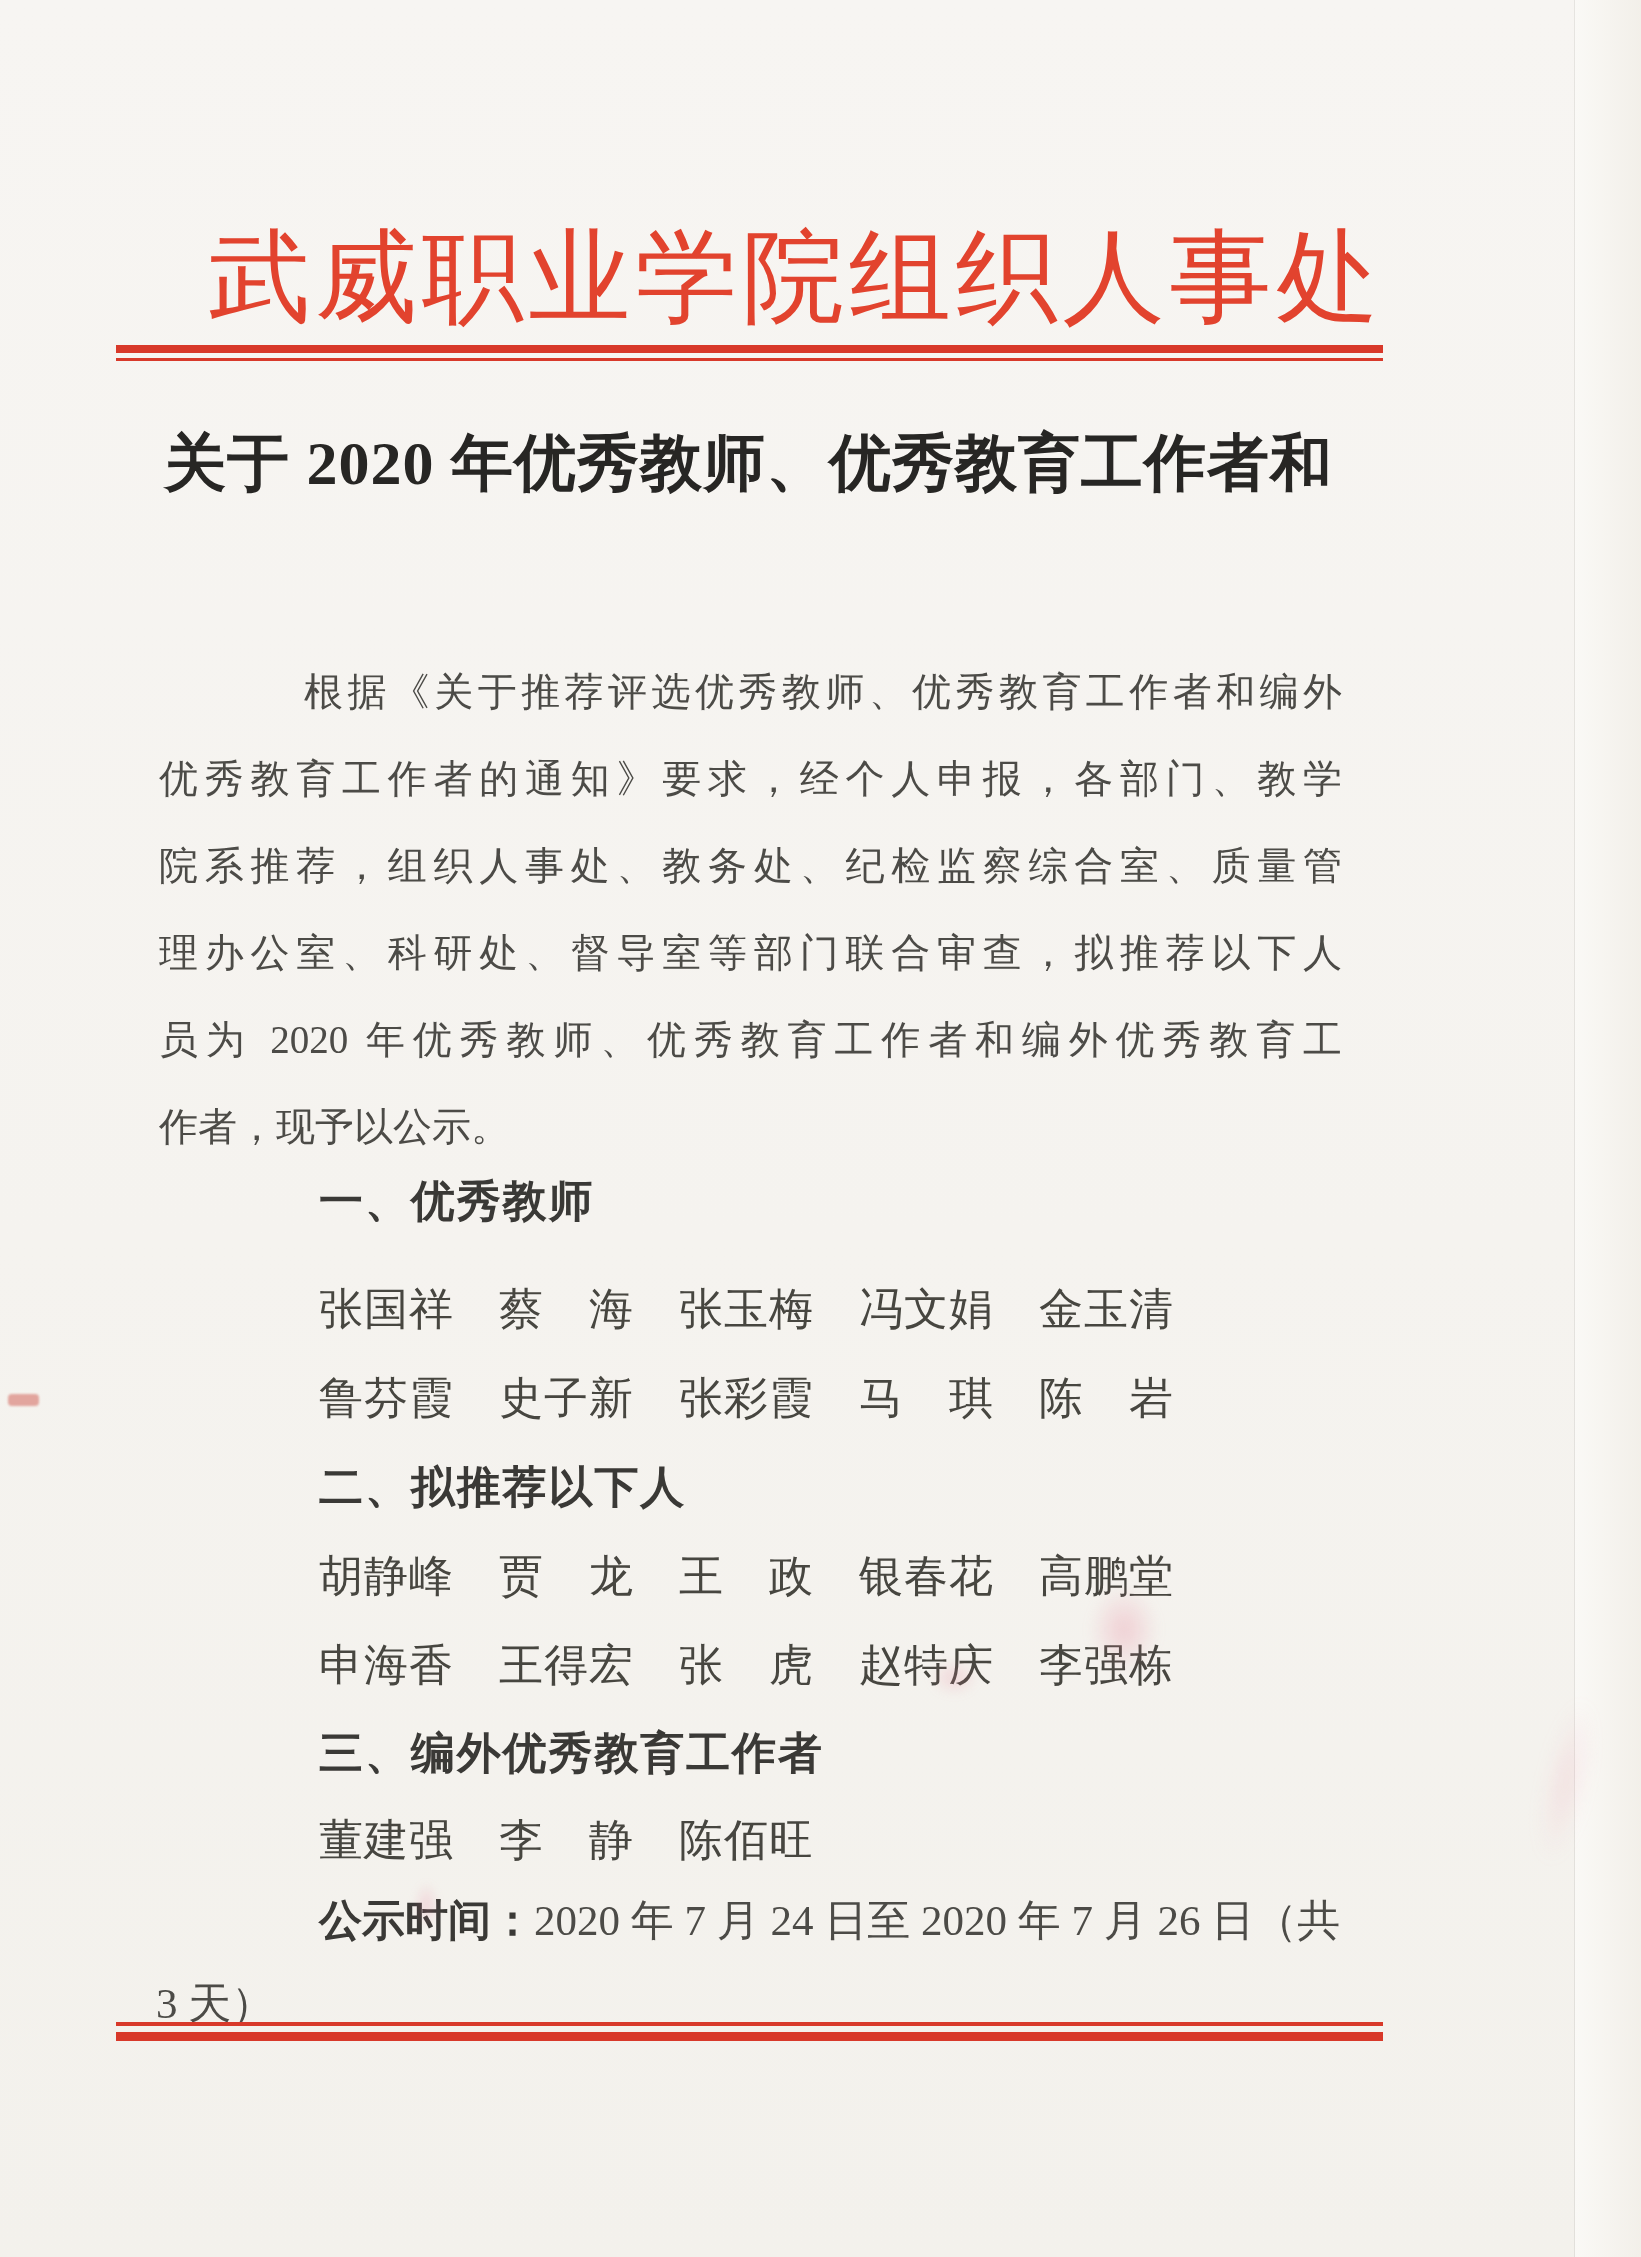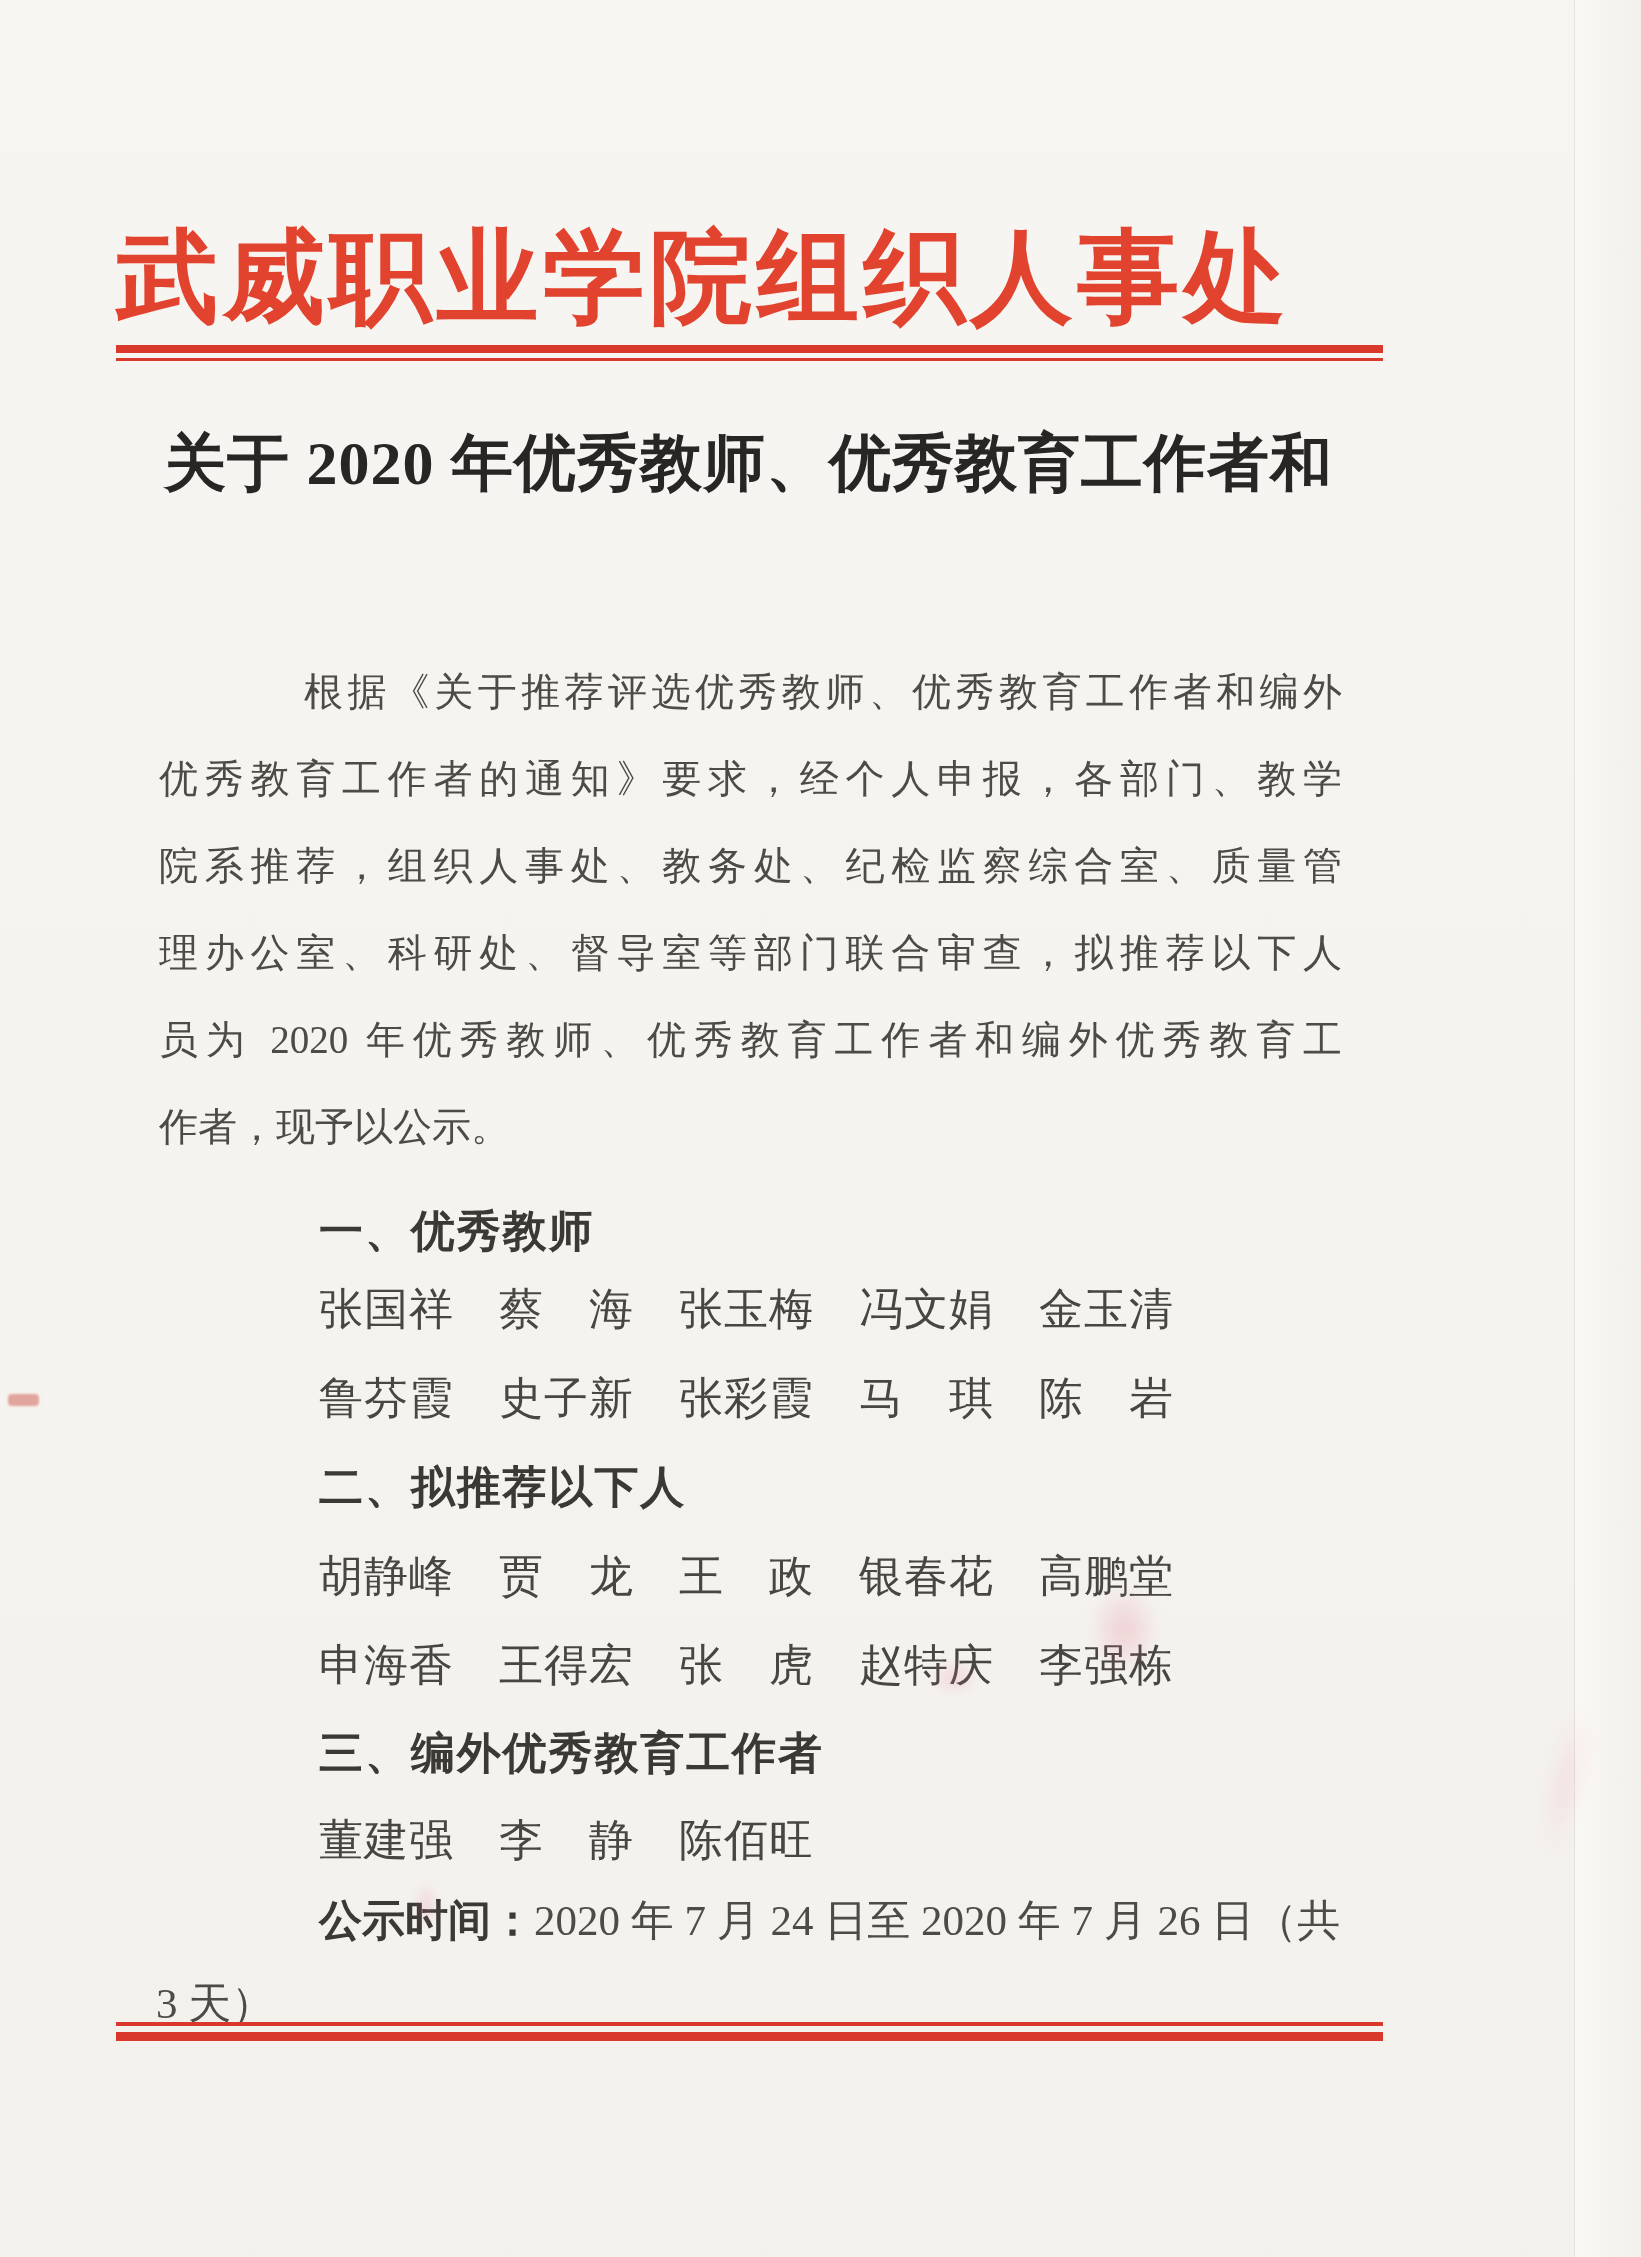--- a/index.html
+++ b/index.html
@@ -10,21 +10,21 @@
     overflow:hidden;
     font-family:"Liberation Serif","DejaVu Serif",serif;
   }
   
   .fold-line{position:absolute;top:0;left:1574px;width:1px;height:100%;background:rgba(110,105,100,0.12);}
   .edge-strip{position:absolute;top:0;left:1575px;width:67px;height:100%;
     background:linear-gradient(to right,#faf9f6,#f2efe9);}
   
   .org-header{
     position:absolute;top:216px;left:116px;width:1267px;
-    text-align:left;font-size:102px;font-weight:700;line-height:1.22;
+    text-align:right;font-size:102px;font-weight:400;line-height:1.22;
     color:#e2432e;letter-spacing:4.8px;white-space:nowrap;
   }
   .rule{position:absolute;left:116px;width:1267px;background:#d8392a;}
   .rule-hdr-thick{top:345px;height:7.7px;}
   .rule-hdr-thin{top:358px;height:2.9px;}
   .rule-ftr-thin{top:2022px;height:3.9px;}
   .rule-ftr-thick{top:2032px;height:8.7px;}
   
   .doc-title{
     position:absolute;left:150px;width:1197px;text-align:center;
@@ -44,21 +44,21 @@
   .bl-3{top:929px;} .bl-4{top:1016px;} .bl-5{top:1103px;}
   
   .sec-heading{
     position:absolute;left:319px;font-size:44px;font-weight:700;
     color:#3a3936;white-space:nowrap;letter-spacing:1.9px;
   }
   .name-row{
     position:absolute;left:319px;font-size:44px;color:#474640;
     white-space:nowrap;letter-spacing:1px;
   }
-  .sec1-h{top:1202px;} .s1r1{top:1280px;} .s1r2{top:1369px;}
+  .sec1-h{top:1172px;} .s1r1{top:1280px;} .s1r2{top:1369px;}
   .sec2-h{top:1458px;} .s2r1{top:1547px;} .s2r2{top:1636px;}
   .sec3-h{top:1724px;} .s3r1{top:1811px;text-align:right;}
   
   .notice-line{position:absolute;left:319px;top:1892px;font-size:43px;color:#4c4b47;white-space:nowrap;}
   .notice-label{font-weight:700;color:#3a3936;}
   .notice-line2{position:absolute;left:156px;top:1975px;font-size:43px;color:#4c4b47;white-space:nowrap;}
   
   .smudge{position:absolute;border-radius:50%;pointer-events:none;}
   .sm1{left:1089px;top:1585px;width:70px;height:89px;filter:blur(5.8px);
        background:radial-gradient(ellipse at center,rgba(231,128,152,0.30),rgba(231,128,152,0) 70%);}

